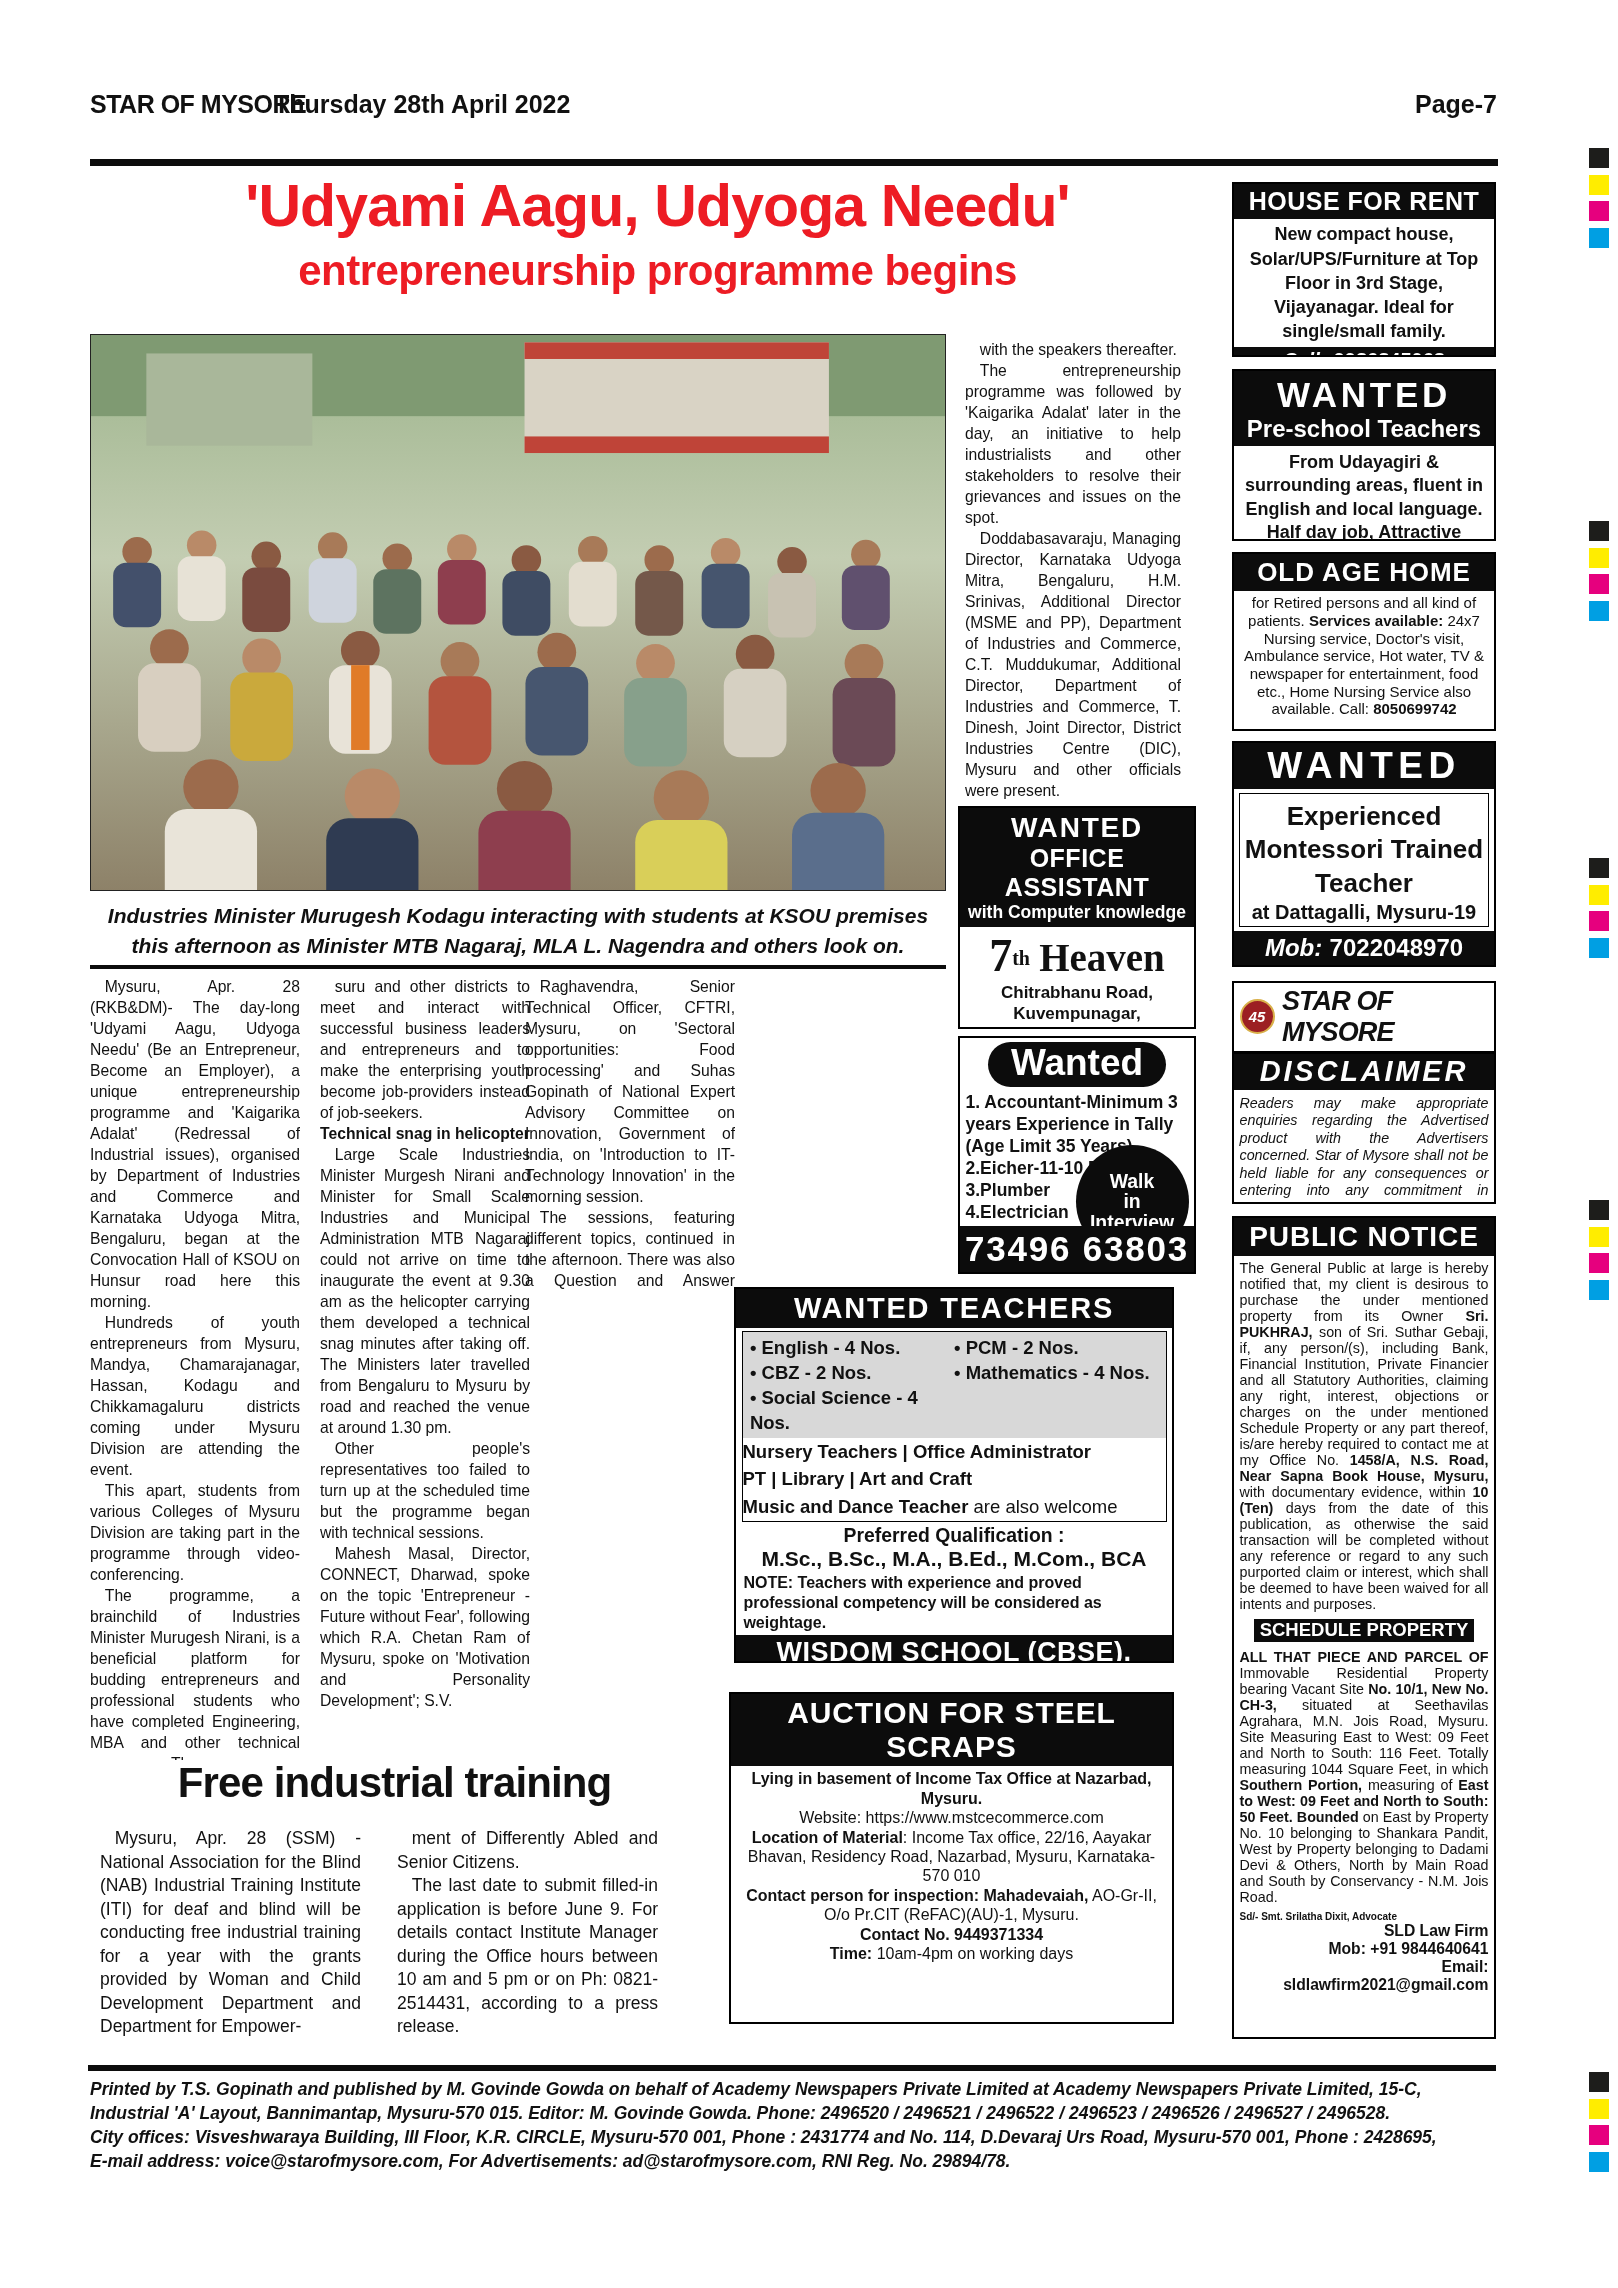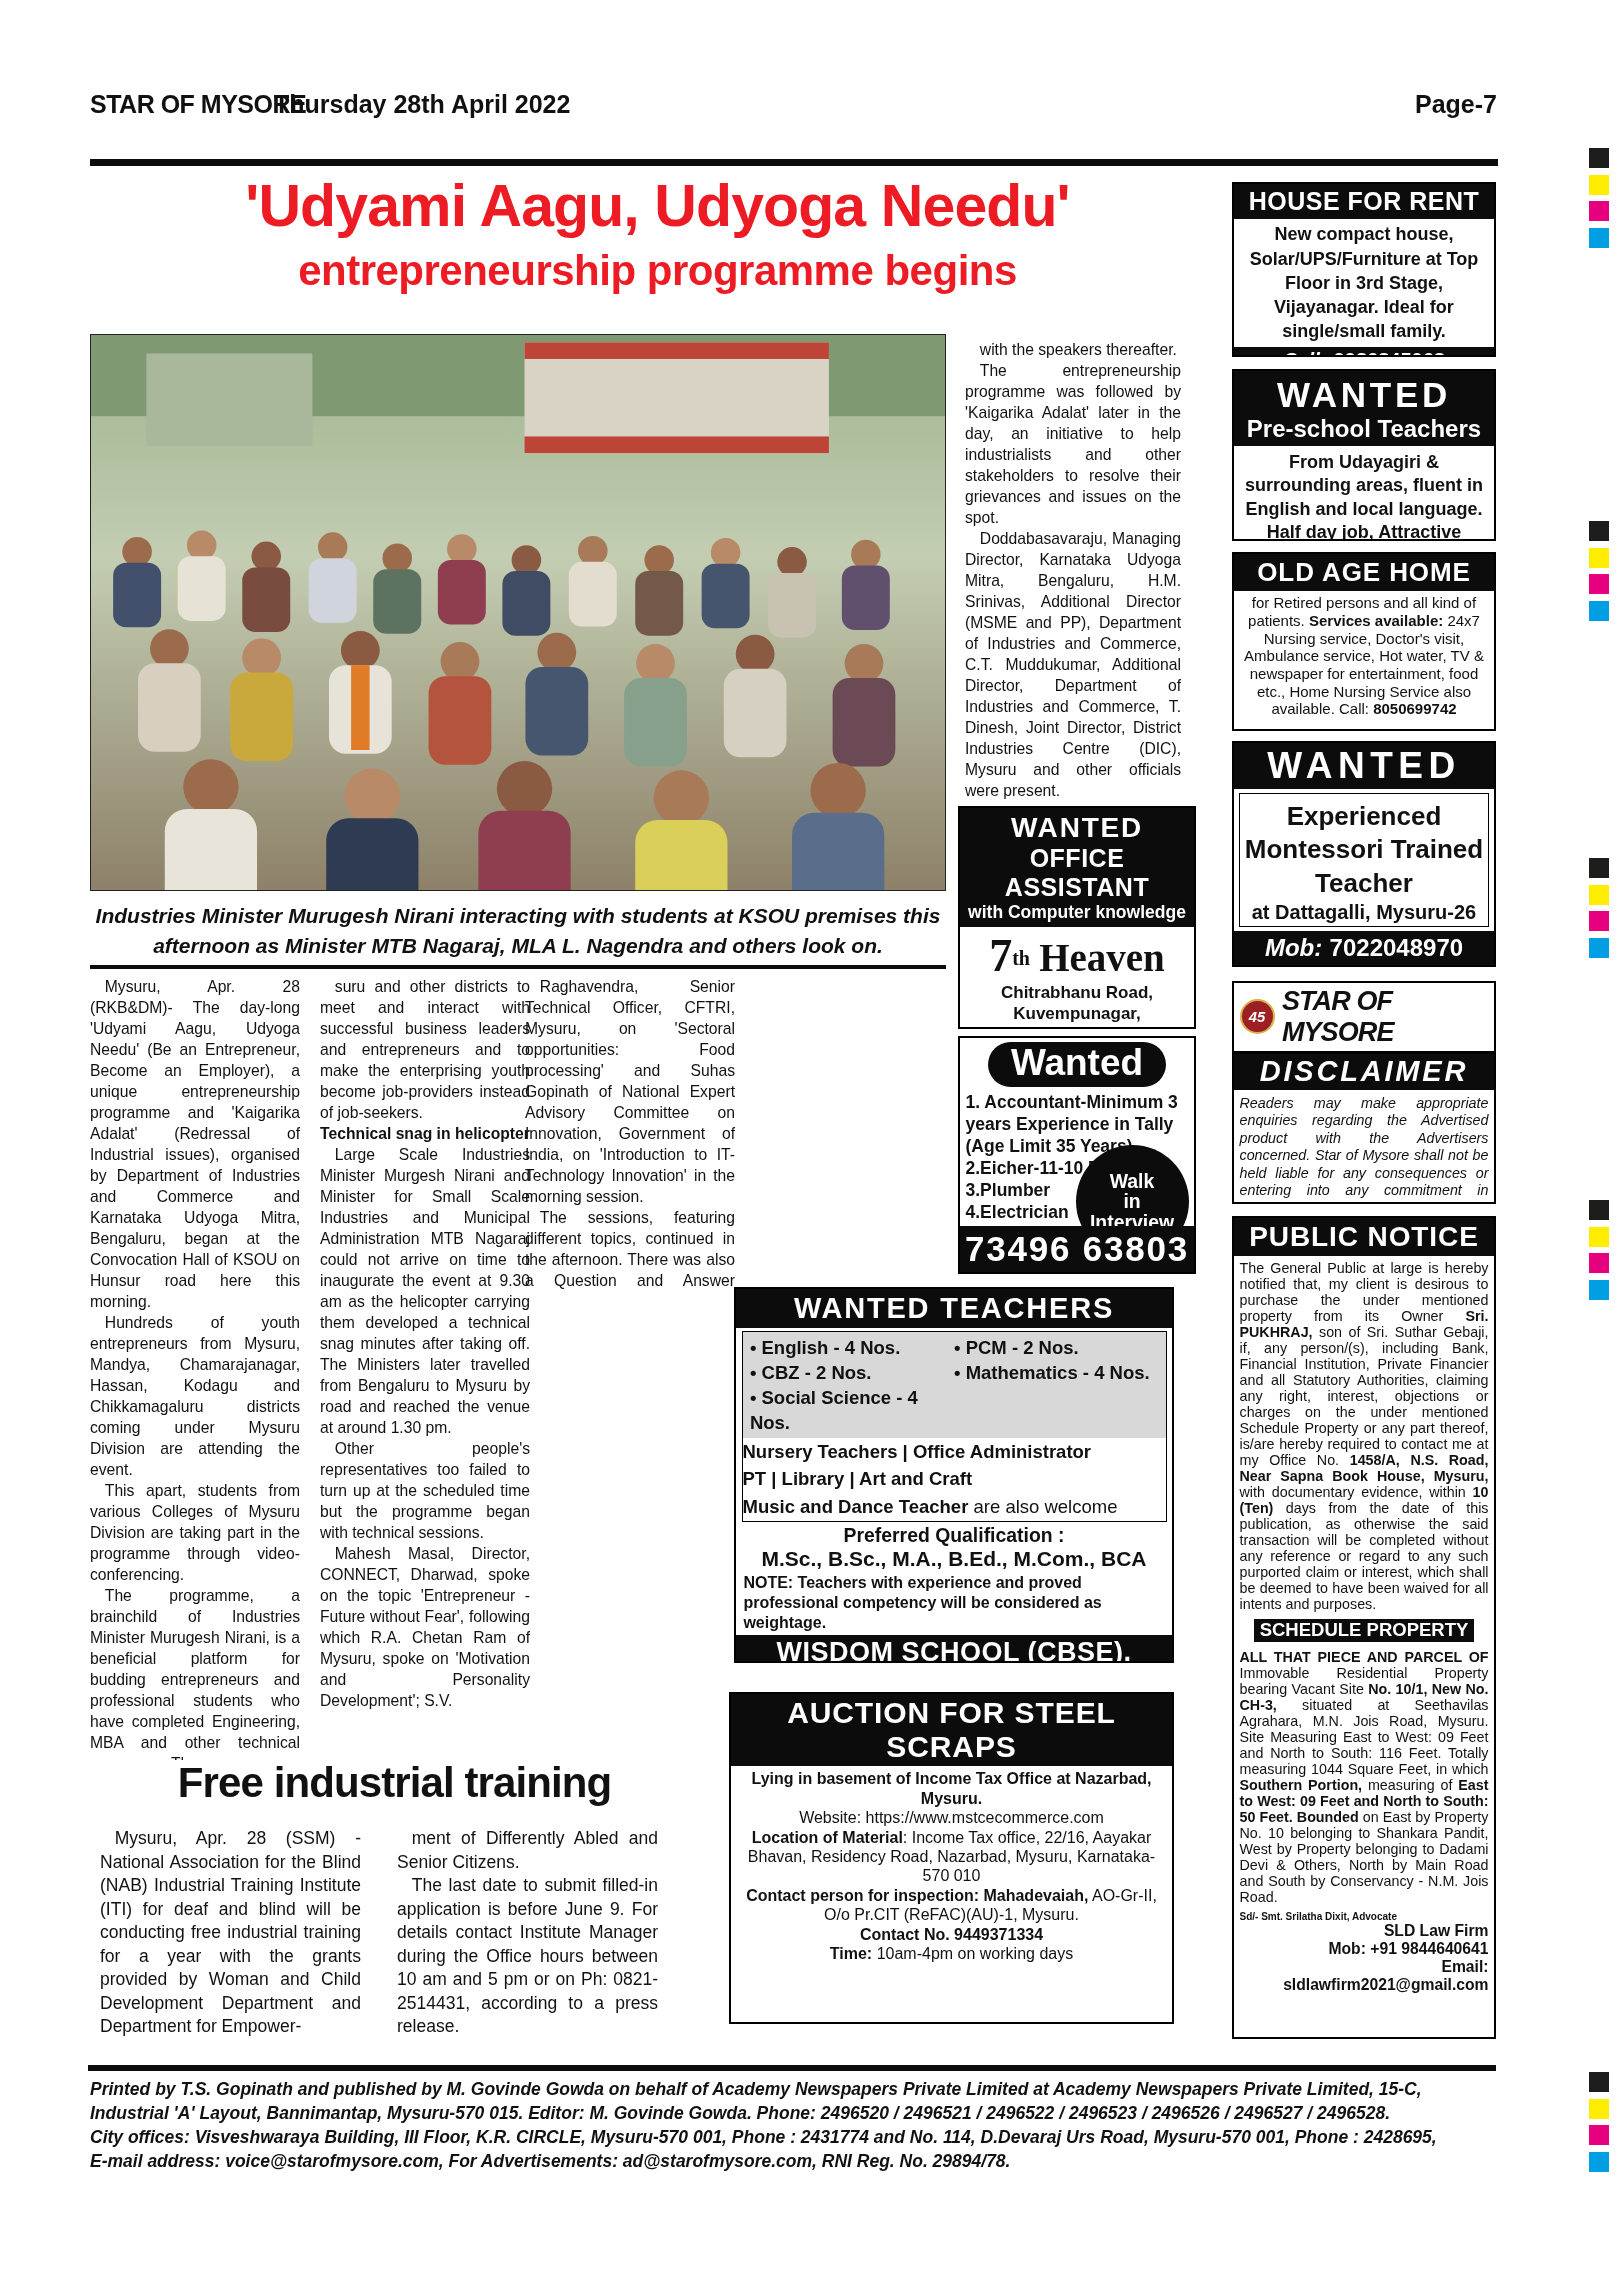--- a/index.html
+++ b/index.html
@@ -248,21 +248,21 @@
           <circle r="30" fill="#a87a58"></circle>
           <rect x="-50" y="24" width="100" height="130" rx="24" fill="#d9cf59"></rect>
         </g>
       <g transform="translate(810,494)">
           <circle r="30" fill="#9c6b4c"></circle>
           <rect x="-50" y="24" width="100" height="130" rx="24" fill="#5a6e8c"></rect>
         </g>
     </svg>
   </div>
 
-  <div class="abs caption" style="left:90px;top:901px;width:856px;">Industries Minister Murugesh Nirani interacting with students at KSOU premises this afternoon as Minister MTB Nagaraj, MLA L. Nagendra and others look on.</div>
+  <div class="abs caption" style="left:90px;top:901px;width:856px;">Industries Minister Murugesh Kodagu interacting with students at KSOU premises this afternoon as Minister MTB Nagaraj, MLA L. Nagendra and others look on.</div>
   <div class="abs rule" style="left:90px;top:965px;width:856px;height:3.7px;"></div>
 
   <div class="abs col" style="left:90px;top:976px;width:210px;height:784px;">
     <p>Mysuru, Apr. 28 (RKB&amp;DM)- The day-long 'Udyami Aagu, Udyoga Needu' (Be an Entrepreneur, Become an Employer), a unique entrepreneurship programme and 'Kaigarika Adalat' (Redressal of Industrial issues), organised by Department of Industries and Commerce and Karnataka Udyoga Mitra, Bengaluru, began at the Convocation Hall of KSOU on Hunsur road here this morning.</p>
     <p>Hundreds of youth entrepreneurs from Mysuru, Mandya, Chamarajanagar, Hassan, Kodagu and Chikkamagaluru districts coming under Mysuru Division are attending the event.</p>
     <p>This apart, students from various Colleges of Mysuru Division are taking part in the programme through video-conferencing.</p>
     <p>The programme, a brainchild of Industries Minister Murugesh Nirani, is a beneficial platform for budding entrepreneurs and professional students who have completed Engineering, MBA and other technical courses. The programme provides an opportunity for the youths of My-</p>
   </div>
   <div class="abs col" style="left:320px;top:976px;width:210px;height:784px;">
     <p>suru and other districts to meet and interact with successful business leaders and entrepreneurs and to make the enterprising youth become job-providers instead of job-seekers.</p>
@@ -370,21 +370,21 @@
 
   <div class="abs boxed ad" style="left:1232px;top:552px;width:264px;height:179px;">
     <div class="bar oah-h">OLD AGE HOME</div>
     <div class="oah-b"><span>for Retired persons and all kind of patients. </span><span class="b">Services available:</span><span> 24x7 Nursing service, Doctor's visit, Ambulance service, Hot water, TV  &amp; newspaper for entertainment, food etc., Home Nursing Service also available. Call: </span><span class="b">8050699742</span></div>
   </div>
 
   <div class="abs boxed ad" style="left:1232px;top:741px;width:264px;height:226px;">
     <div class="bar mon-h">WANTED</div>
     <div class="mon-inner">
       <div class="mon-t">Experienced Montessori Trained Teacher</div>
-      <div class="mon-s">at Dattagalli, Mysuru-26</div>
+      <div class="mon-s">at Dattagalli, Mysuru-19</div>
     </div>
     <div class="bar mon-m"><span class="mob-lab">Mob:</span><span>7022048970</span></div>
   </div>
 
   <div class="abs boxed ad" style="left:1232px;top:981px;width:264px;height:223px;font-style:italic;">
     <div class="dis-brandrow">
       <div class="seal">45</div>
       <div class="dis-brand">STAR OF MYSORE</div>
     </div>
     <div class="bar dis-h">DISCLAIMER</div>

